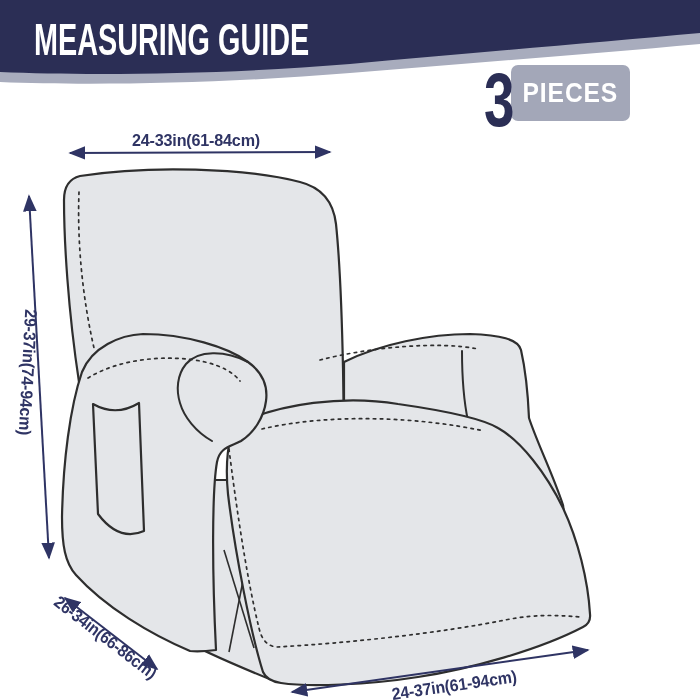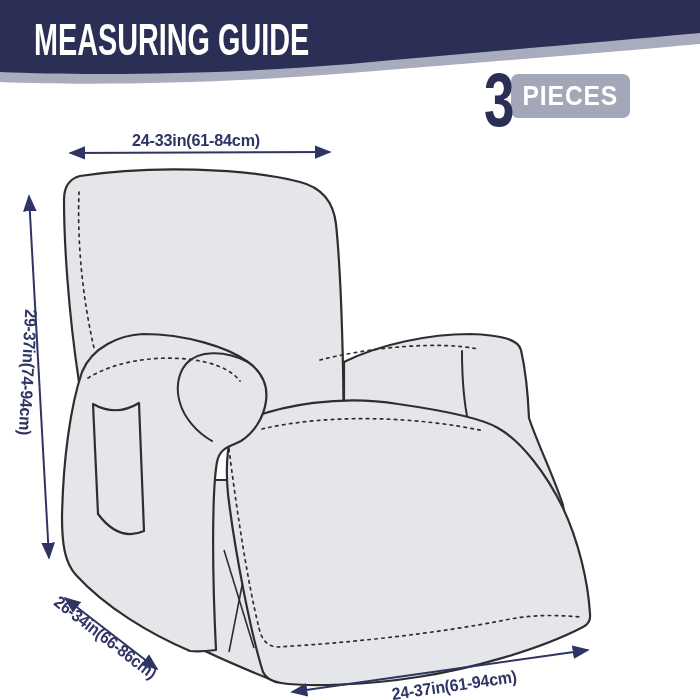--- a/index.html
+++ b/index.html
@@ -7,21 +7,21 @@
     position:relative;width:700px;height:700px;background:#fff;overflow:hidden;
     font-family:"Liberation Sans",sans-serif;
   }
   .art{position:absolute;left:0;top:0;width:700px;height:700px;}
   .page-title{
     position:absolute;left:34px;top:14px;margin:0;
     color:#ffffff;font-size:45px;font-weight:800;letter-spacing:0px;
     transform:scaleX(0.64);transform-origin:left center;white-space:nowrap;
   }
   .badge-rect{
-    position:absolute;left:511px;top:74px;width:119px;height:44px;
+    position:absolute;left:511px;top:65px;width:119px;height:56px;
     background:#a3a7b8;border-radius:7px;
     display:flex;align-items:center;justify-content:center;
   }
   .badge-label{
     color:#ffffff;font-size:28px;font-weight:700;letter-spacing:1px;
     transform:scaleX(0.88);white-space:nowrap;
   }
   .badge-count{
     position:absolute;left:484px;top:62px;
     color:#2b2e55;font-size:76px;font-weight:800;line-height:1;

